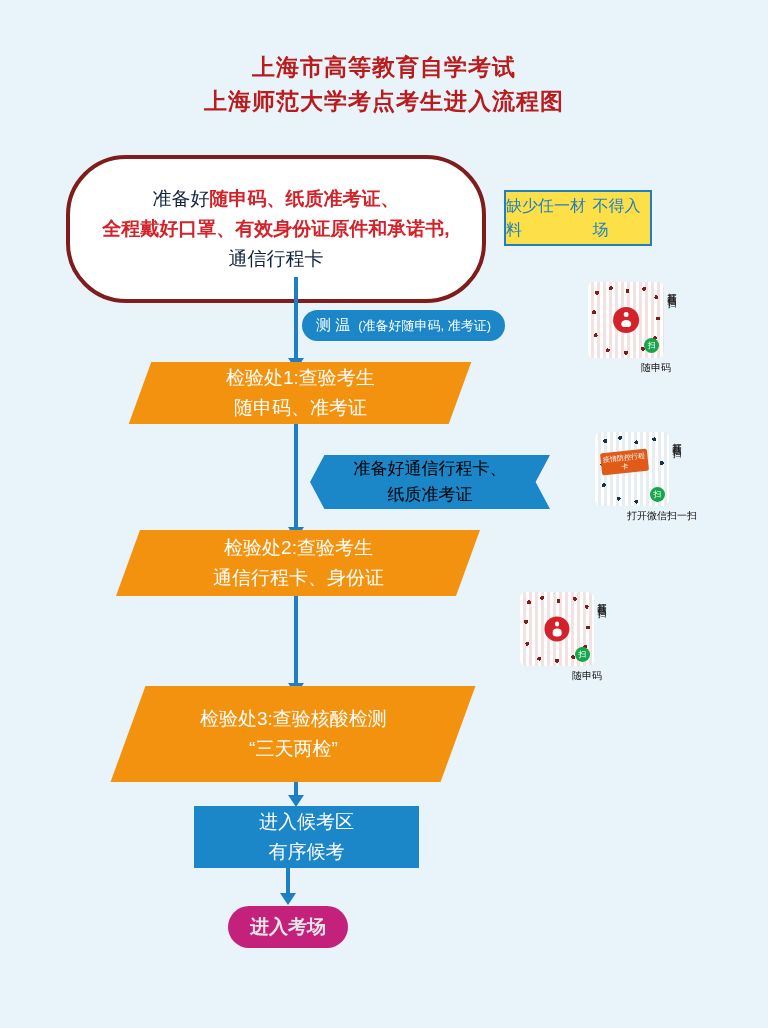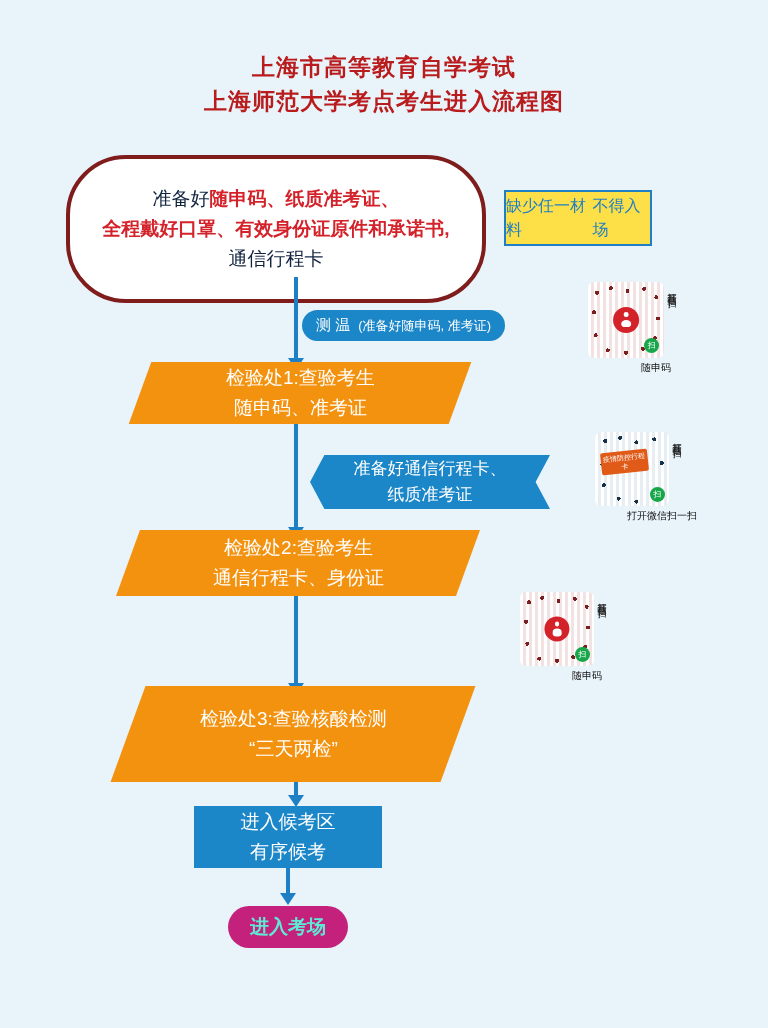--- a/index.html
+++ b/index.html
@@ -127,21 +127,21 @@
     text-align: center;
     font-size: 19px;
     line-height: 30px;
     white-space: nowrap;
   }
 
   
   .banner {
     position: absolute;
     background: #1b86c8;
-    color: #ffffff;
+    color: #000000;
     display: flex;
     align-items: center;
     justify-content: center;
     text-align: center;
     font-size: 17px;
     line-height: 26px;
   }
   .banner.left-point {
     clip-path: polygon(0% 50%, 6% 0%, 100% 0%, 94% 50%, 100% 100%, 6% 100%);
   }
@@ -156,21 +156,21 @@
     align-items: center;
     justify-content: center;
     font-size: 19px;
     line-height: 30px;
   }
 
   
   .final {
     position: absolute;
     background: #c4217d;
-    color: #5eead4;
+    color: #e5e5e5;
     border-radius: 22px;
     display: flex;
     align-items: center;
     justify-content: center;
     font-size: 19px;
     font-weight: bold;
   }
 
   
   .qr-block {
@@ -333,21 +333,21 @@
 
   <div class="par" style="left:128px; top:686px; width:330px; height:96px;">
     <div class="par-inner">
       <div>检验处3:查验核酸检测</div>
       <div>“三天两检”</div>
     </div>
   </div>
 
   <div class="v-arrow" style="left:294px; top:782px; height:14px;"></div>
 
-  <div class="rect" style="left:194px; top:806px; width:188px; height:62px;">
+  <div class="rect" style="left:194px; top:806px; width:225px; height:62px;">
     <div>进入候考区</div>
     <div>有序候考</div>
   </div>
 
   <div class="v-arrow" style="left:286px; top:868px; height:26px;"></div>
 
   <div class="final" style="left:228px; top:906px; width:120px; height:42px;">进入考场</div>
 
   <div class="qr-block" style="left:588px; top:282px;">
     <div class="qr-row">

